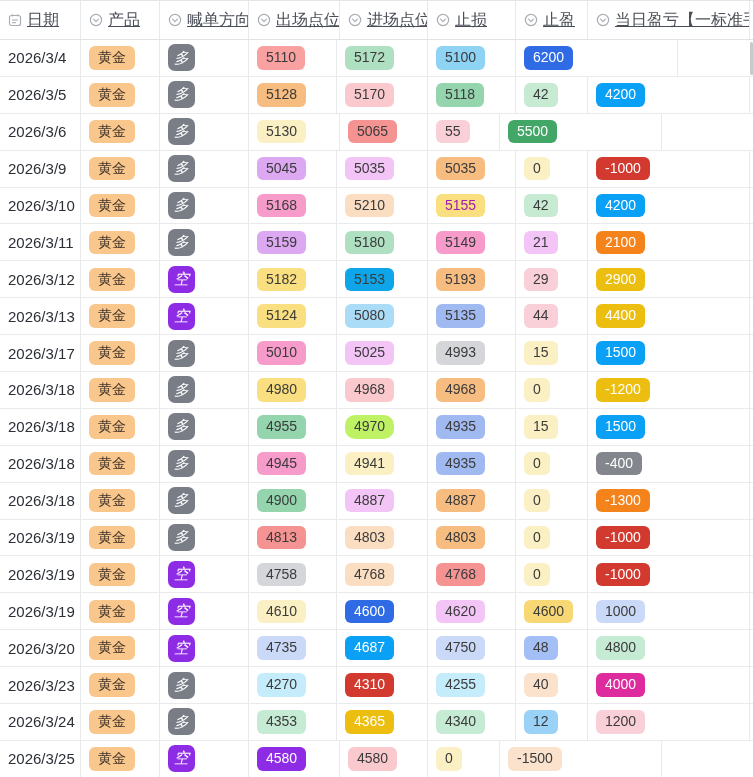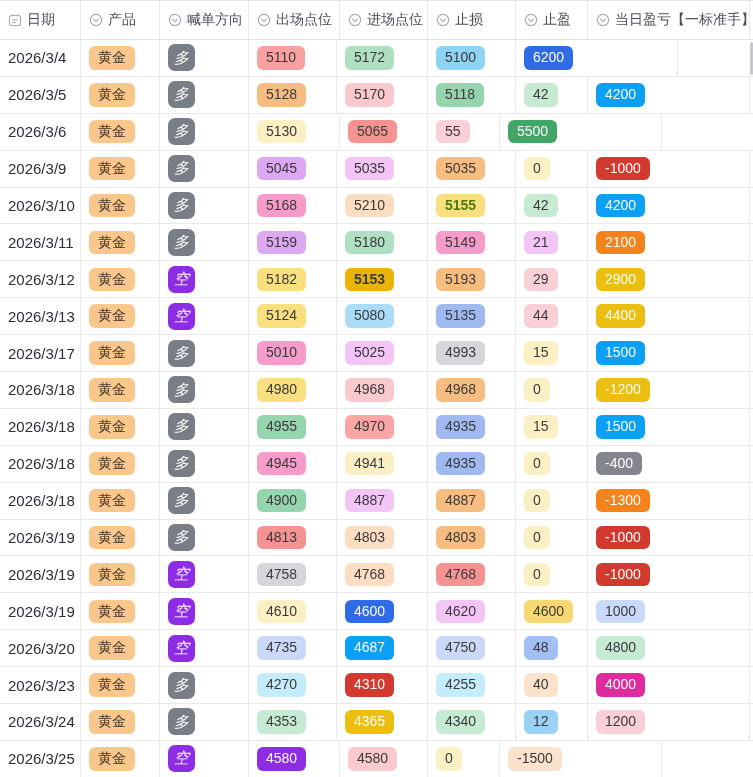--- a/index.html
+++ b/index.html
@@ -5,21 +5,21 @@
   * { margin:0; padding:0; box-sizing:border-box; }
   html,body { width:753px; height:777px; overflow:hidden; background:#fff;
               font-family:"Liberation Sans", sans-serif; }
   .table { position:relative; width:753px; height:777px; border-top:1px solid #E3E5E8; background:#fff; }
   .row { display:flex; height:36.9px; border-bottom:1px solid #E9EAEC; align-items:center; background:#fff; }
   .header-row { height:39px; border-bottom:1px solid #E0E2E5; }
   .cell { height:100%; display:flex; align-items:center; padding-left:8px; border-right:1px solid #E9EAEC; overflow:hidden; }
   .c1{width:81px} .c2{width:79px} .c3{width:89px} .c4{width:88px}
   .c5{width:91px} .c6{width:88px} .c7{width:72px} .c8{width:162px}
   .gutter{width:3px; height:100%; border-right:none;}
-  .hcell { color:#4A4F57; font-size:14px; gap:5px; white-space:nowrap; }
+  .hcell { color:#4A4F57; font-size:16px; gap:5px; white-space:nowrap;text-decoration:underline; }
   .hicon { display:inline-flex; flex:none; }
   .date-text { color:#2B2F36; font-size:15px; white-space:nowrap; }
   .badge { display:inline-block; padding:3px 9px; border-radius:6px; font-size:14px;
            line-height:1.25; white-space:nowrap; }
   .badge.dir { width:27px; height:27px; padding:0; display:inline-flex; align-items:center;
                justify-content:center; border-radius:7px; font-size:15px; font-style:italic; font-weight:500; }
   .scroll-thumb { position:absolute; top:41px; right:0; width:3px; height:33px;
                   background:#C6C9CE; border-radius:2px; }
 </style>
 </head>
@@ -218,21 +218,21 @@
         <div class="cell c3">
           <span class="badge dir" style="background: rgb(121, 125, 134); color: rgb(255, 255, 255);">多</span>
         </div>
         <div class="cell c4">
           <span class="badge" style="background: rgb(247, 156, 202); color: rgb(59, 59, 59);">5168</span>
         </div>
         <div class="cell c5">
           <span class="badge" style="background: rgb(251, 221, 194); color: rgb(59, 59, 59);">5210</span>
         </div>
         <div class="cell c6">
-          <span class="badge" style="background: rgb(249, 223, 127); color: #4d7c0f; font-weight: bold;">5155</span>
+          <span class="badge" style="background: rgb(249, 223, 127); color: #a21caf;">5155</span>
         </div>
         <div class="cell c7">
           <span class="badge" style="background: rgb(199, 234, 210); color: rgb(59, 59, 59);">42</span>
         </div>
         <div class="cell c8">
           <span class="badge" style="background: rgb(9, 160, 245); color: rgb(255, 255, 255);">4200</span>
         </div>
         <div class="gutter"></div>
       </div>
       <div class="row">
@@ -269,21 +269,21 @@
         <div class="cell c2">
           <span class="badge" style="background: rgb(249, 199, 140); color: rgb(67, 52, 42);">黄金</span>
         </div>
         <div class="cell c3">
           <span class="badge dir" style="background: rgb(142, 43, 228); color: rgb(255, 255, 255);">空</span>
         </div>
         <div class="cell c4">
           <span class="badge" style="background: rgb(249, 223, 127); color: rgb(59, 59, 59);">5182</span>
         </div>
         <div class="cell c5">
-          <span class="badge" style="background: #eab308; color: rgb(59, 59, 59); font-weight: bold;">5153</span>
+          <span class="badge" style="background: #0ea5e9; color: rgb(59, 59, 59);">5153</span>
         </div>
         <div class="cell c6">
           <span class="badge" style="background: rgb(247, 188, 128); color: rgb(59, 59, 59);">5193</span>
         </div>
         <div class="cell c7">
           <span class="badge" style="background: rgb(249, 207, 216); color: rgb(59, 59, 59);">29</span>
         </div>
         <div class="cell c8">
           <span class="badge" style="background: rgb(235, 190, 15); color: rgb(255, 255, 255);">2900</span>
         </div>
@@ -377,21 +377,21 @@
         <div class="cell c2">
           <span class="badge" style="background: rgb(249, 199, 140); color: rgb(67, 52, 42);">黄金</span>
         </div>
         <div class="cell c3">
           <span class="badge dir" style="background: rgb(121, 125, 134); color: rgb(255, 255, 255);">多</span>
         </div>
         <div class="cell c4">
           <span class="badge" style="background: rgb(149, 213, 174); color: rgb(59, 59, 59);">4955</span>
         </div>
         <div class="cell c5">
-          <span class="badge" style="background: #fca5a5; color: rgb(59, 59, 59);">4970</span>
+          <span class="badge" style="background: #bef264; color: rgb(59, 59, 59); border-radius: 10px;">4970</span>
         </div>
         <div class="cell c6">
           <span class="badge" style="background: rgb(160, 186, 241); color: rgb(59, 59, 59);">4935</span>
         </div>
         <div class="cell c7">
           <span class="badge" style="background: rgb(251, 240, 196); color: rgb(59, 59, 59);">15</span>
         </div>
         <div class="cell c8">
           <span class="badge" style="background: rgb(9, 160, 245); color: rgb(255, 255, 255);">1500</span>
         </div>

